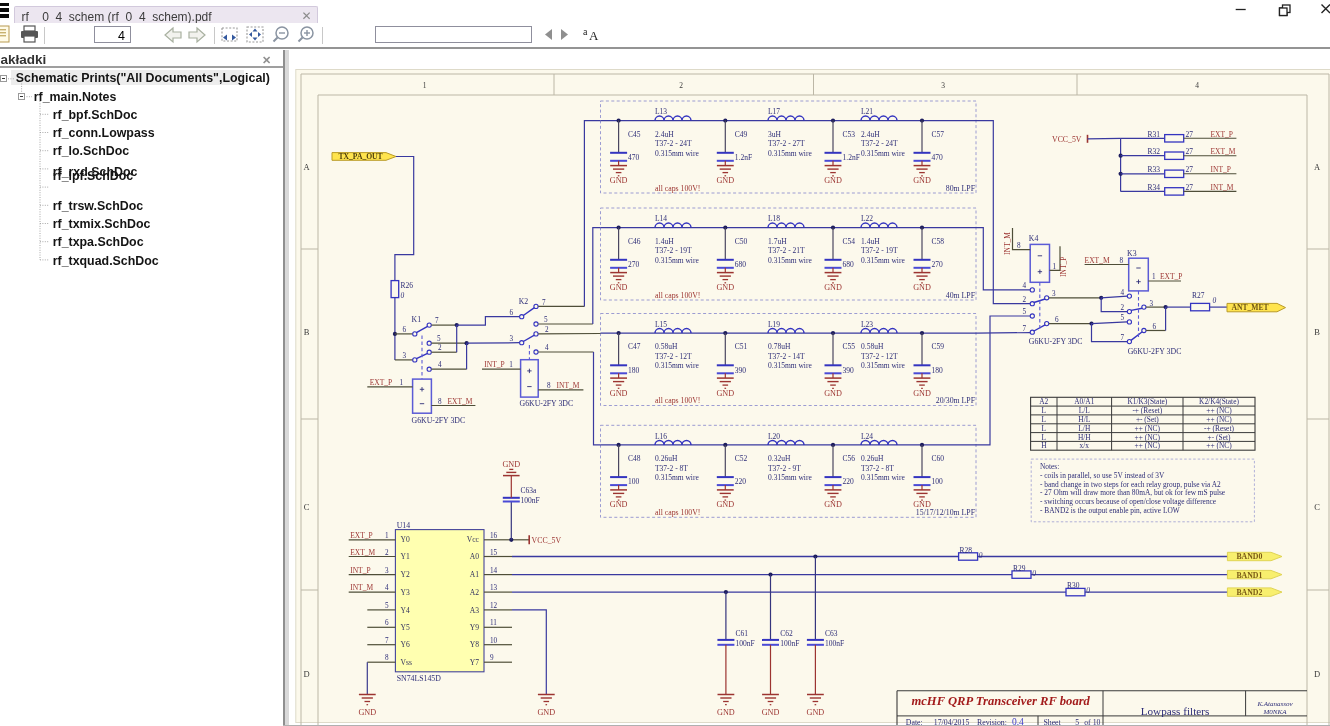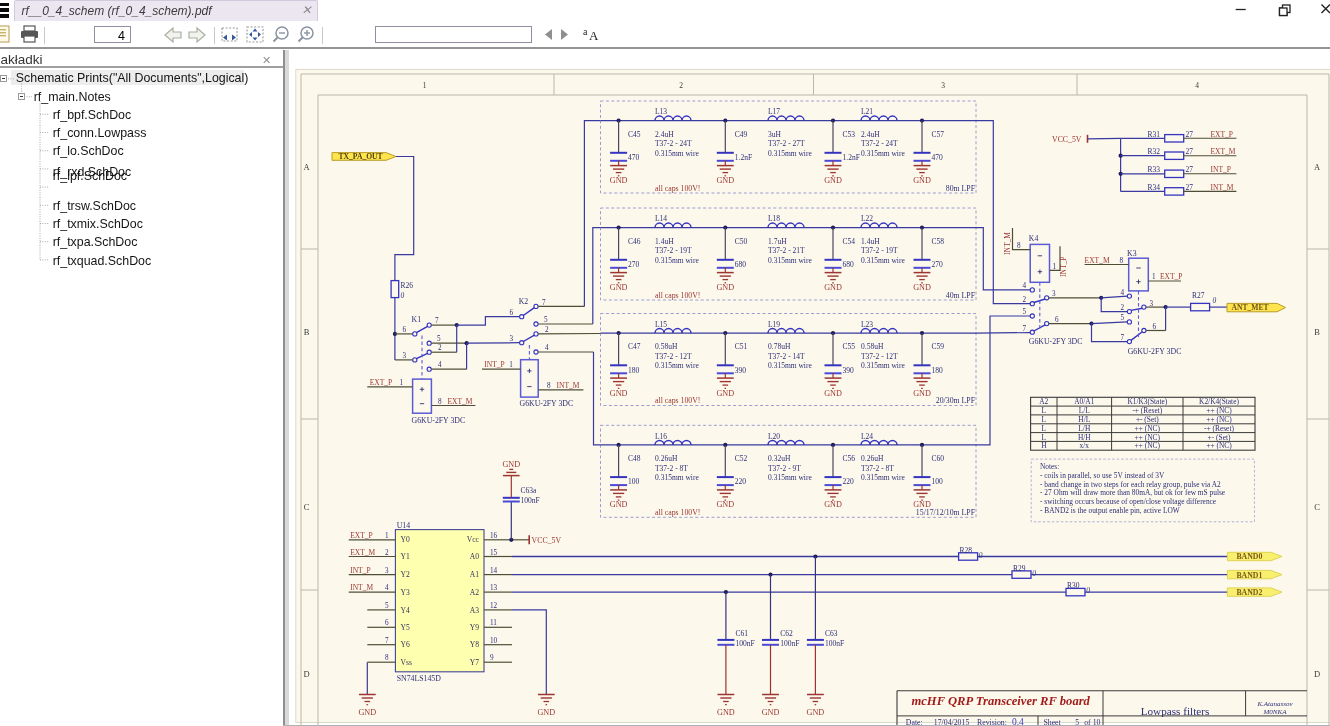--- a/index.html
+++ b/index.html
@@ -1,28 +1,28 @@
 <!DOCTYPE html>
 <html><head><meta charset="utf-8"><title>s</title><style>
 * { margin:0; padding:0; box-sizing:border-box; }
 body { width:1330px; height:726px; overflow:hidden; position:relative;
        font-family:"Liberation Sans", sans-serif; background:#fff; }
 #titlebar { position:absolute; left:0; top:0; width:1330px; height:23px; background:#fff; }
-#tab { position:absolute; left:13.5px; top:0; width:304px; height:21px; background:#ece6f0;
-       border:1px solid #d2c9dc; border-bottom:none; border-radius:2px 2px 0 0;font-style:italic; }
+#tab { position:absolute; left:13.5px; top:6px; width:304px; height:21px; background:#ece6f0;
+       border:1px solid #d2c9dc; border-bottom:none; border-radius:2px 2px 0 0; }
 #tab span.t { position:absolute; left:7px; top:2.5px; font-size:12px; color:#3c3c3c; }
 #tab span.x { position:absolute; left:287px; top:2px; font-size:12px; color:#8a8a8a; }
 #burger { position:absolute; left:-5px; top:2.5px; width:14px; height:18px; }
 #burger div { height:3.6px; background:#0a0a0a; margin-bottom:2.4px; }
 #toolbar { position:absolute; left:0; top:23px; width:1330px; height:24px; background:#fff; }
 .tbtxt { position:absolute; top:7px; font-size:12.5px; color:#1a1a1a;margin-top:39px; }
 .sep { position:absolute; top:4px; width:1px; height:17px; background:#c8c8c8; }
 .inp { position:absolute; top:3px; height:17px; background:#fff; border:1px solid #8f8f9d; }
 #grayline { position:absolute; left:0; top:47.3px; width:1330px; height:2px; background:#949494; }
-#sidebar { position:absolute; left:0; top:50px; width:283px; height:676px; background:#fff; }
+#sidebar { position:absolute; left:0; top:50px; width:283px; height:676px; background:#fff;font-weight:bold; }
 #sbhead { position:absolute; left:0.5px; top:2px; font-size:13.5px; color:#333; }
 #sbx { position:absolute; left:262px; top:4px; font-size:11px; color:#909090; }
 .ti { position:absolute; font-size:12.4px; color:#141414; white-space:nowrap; }
 .mb { position:absolute; width:7px; height:7px; border:1px solid #9a9a9a; background:#fff; }
 .mbl { position:absolute; left:1px; top:2px; width:3px; height:1px; background:#333; }
 #hl1 { position:absolute; left:10.5px; top:20px; width:233px; height:15px; background:#ededed; }
 #sbline { position:absolute; left:0; top:16.3px; width:283px; height:1.5px; background:#9f9f9f; }
 #vsep { position:absolute; left:283px; top:50px; width:6px; height:676px;
         background:linear-gradient(90deg,#8f8f8f 0 2px,#d9d9d9 2px 6px); }
 #doc { position:absolute; left:289px; top:50px; width:1041px; height:676px; background:#fff; }

